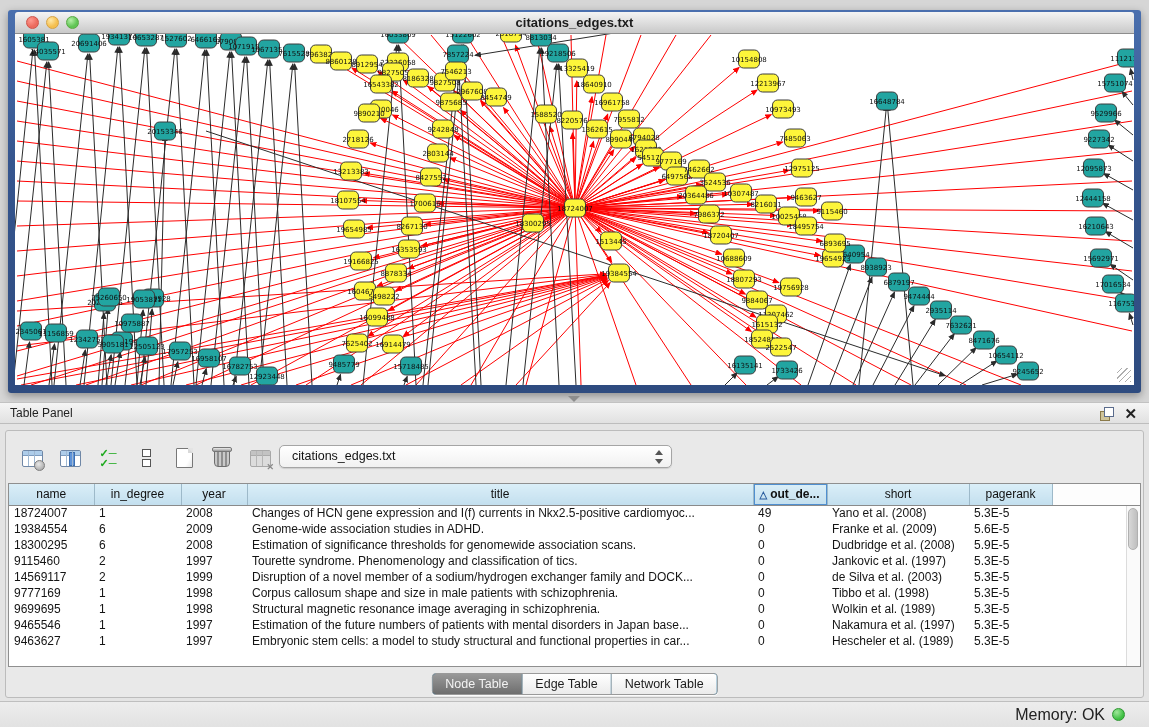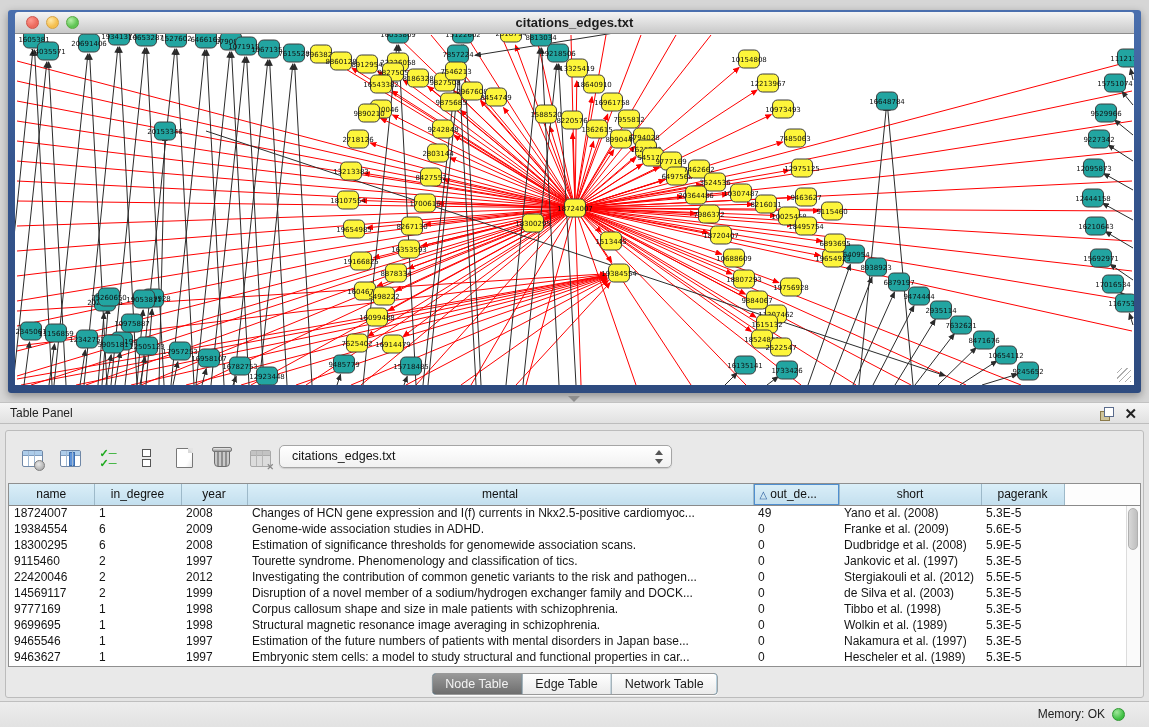--- a/index.html
+++ b/index.html
@@ -135,21 +135,21 @@
   }
   .tab{padding:2px 13px;font-size:12.5px;line-height:16px;color:#1d1d1d;
        background:linear-gradient(#ffffff,#ebebeb);border-left:1px solid #bdbdbd;cursor:pointer;white-space:nowrap;}
   .tab:first-child{border-left:none;}
   .tab.active{background:linear-gradient(#989898,#6e6e6e);color:#f3f3f3;}
   
   #status-bar{
     position:absolute;left:0;bottom:0;width:1149px;height:26px;
     background:linear-gradient(#ededed,#e2e2e2);border-top:1px solid #bfbfbf;box-sizing:border-box;
   }
-  #memory-label{position:absolute;right:44px;top:0;line-height:25px;font-size:12px;color:#222;}
+  #memory-label{position:absolute;right:44px;top:0;line-height:25px;font-size:16px;color:#222;}
   #memory-dot{
     position:absolute;right:24px;top:6px;width:13px;height:13px;border-radius:50%;
     background:radial-gradient(circle at 35% 30%,#9fe79a,#3fc043 65%);border:1px solid #2d9631;box-sizing:border-box;
   }
 </style>
 </head>
 <body>
 
 <div id="net-window">
   <div id="titlebar">
@@ -975,22 +975,22 @@
       <span class="arrows"></span>
     </div>
 
     <div id="grid">
       <table>
         <thead>
             <tr id="grid-head">
               <th style="width: 85px;">name</th>
               <th style="width: 87px;">in_degree</th>
               <th style="width: 66px;">year</th>
-              <th style="width: 506px;">mental</th>
-              <th class="sorted" style="width: 86px;"><span class="sort-glyph">△</span>out_de...</th>
+              <th style="width: 506px;">title</th>
+              <th class="sorted" style="width: 74px; font-weight: bold;"><span class="sort-glyph">△</span>out_de...</th>
               <th style="width: 142px;">short</th>
               <th style="width: 83px;">pagerank</th>
               <th class="filler" style="width: 96px;"></th>
             </tr>
           </thead>
         <tbody id="grid-body">
             <tr class="data-row">
               <td>18724007</td>
               <td>1</td>
               <td>2008</td>
@@ -1021,30 +1021,20 @@
               <td></td>
             </tr>
             <tr class="data-row">
               <td>9115460</td>
               <td>2</td>
               <td>1997</td>
               <td>Tourette syndrome. Phenomenology and classification of tics.</td>
               <td>0</td>
               <td>Jankovic et al. (1997)</td>
               <td>5.3E-5</td>
-              <td></td>
-            </tr>
-            <tr class="data-row">
-              <td>22420046</td>
-              <td>2</td>
-              <td>2012</td>
-              <td>Investigating the contribution of common genetic variants to the risk and pathogen...</td>
-              <td>0</td>
-              <td>Stergiakouli et al. (2012)</td>
-              <td>5.5E-5</td>
               <td></td>
             </tr>
             <tr class="data-row">
               <td>14569117</td>
               <td>2</td>
               <td>1999</td>
               <td>Disruption of a novel member of a sodium/hydrogen exchanger family and DOCK...</td>
               <td>0</td>
               <td>de Silva et al. (2003)</td>
               <td>5.3E-5</td>

